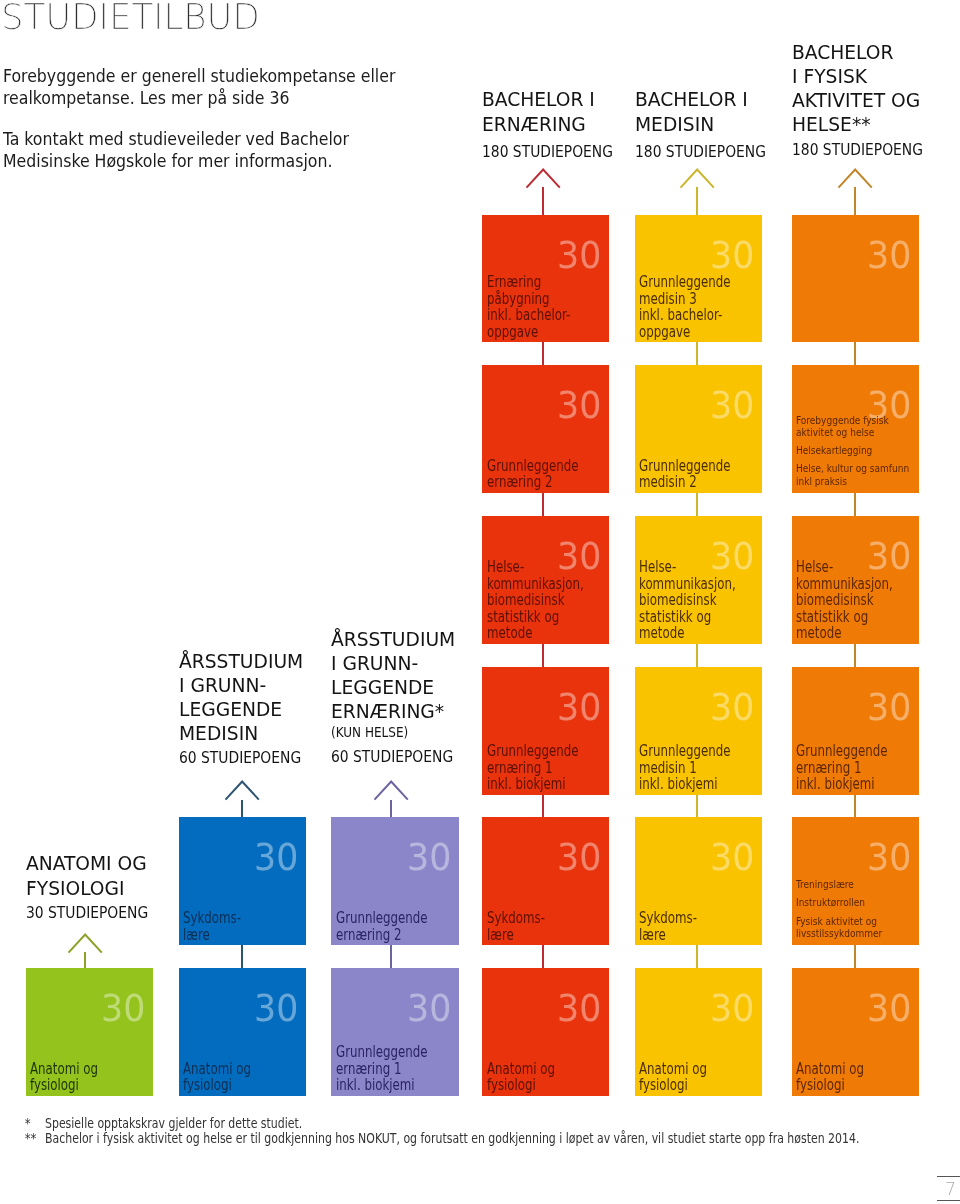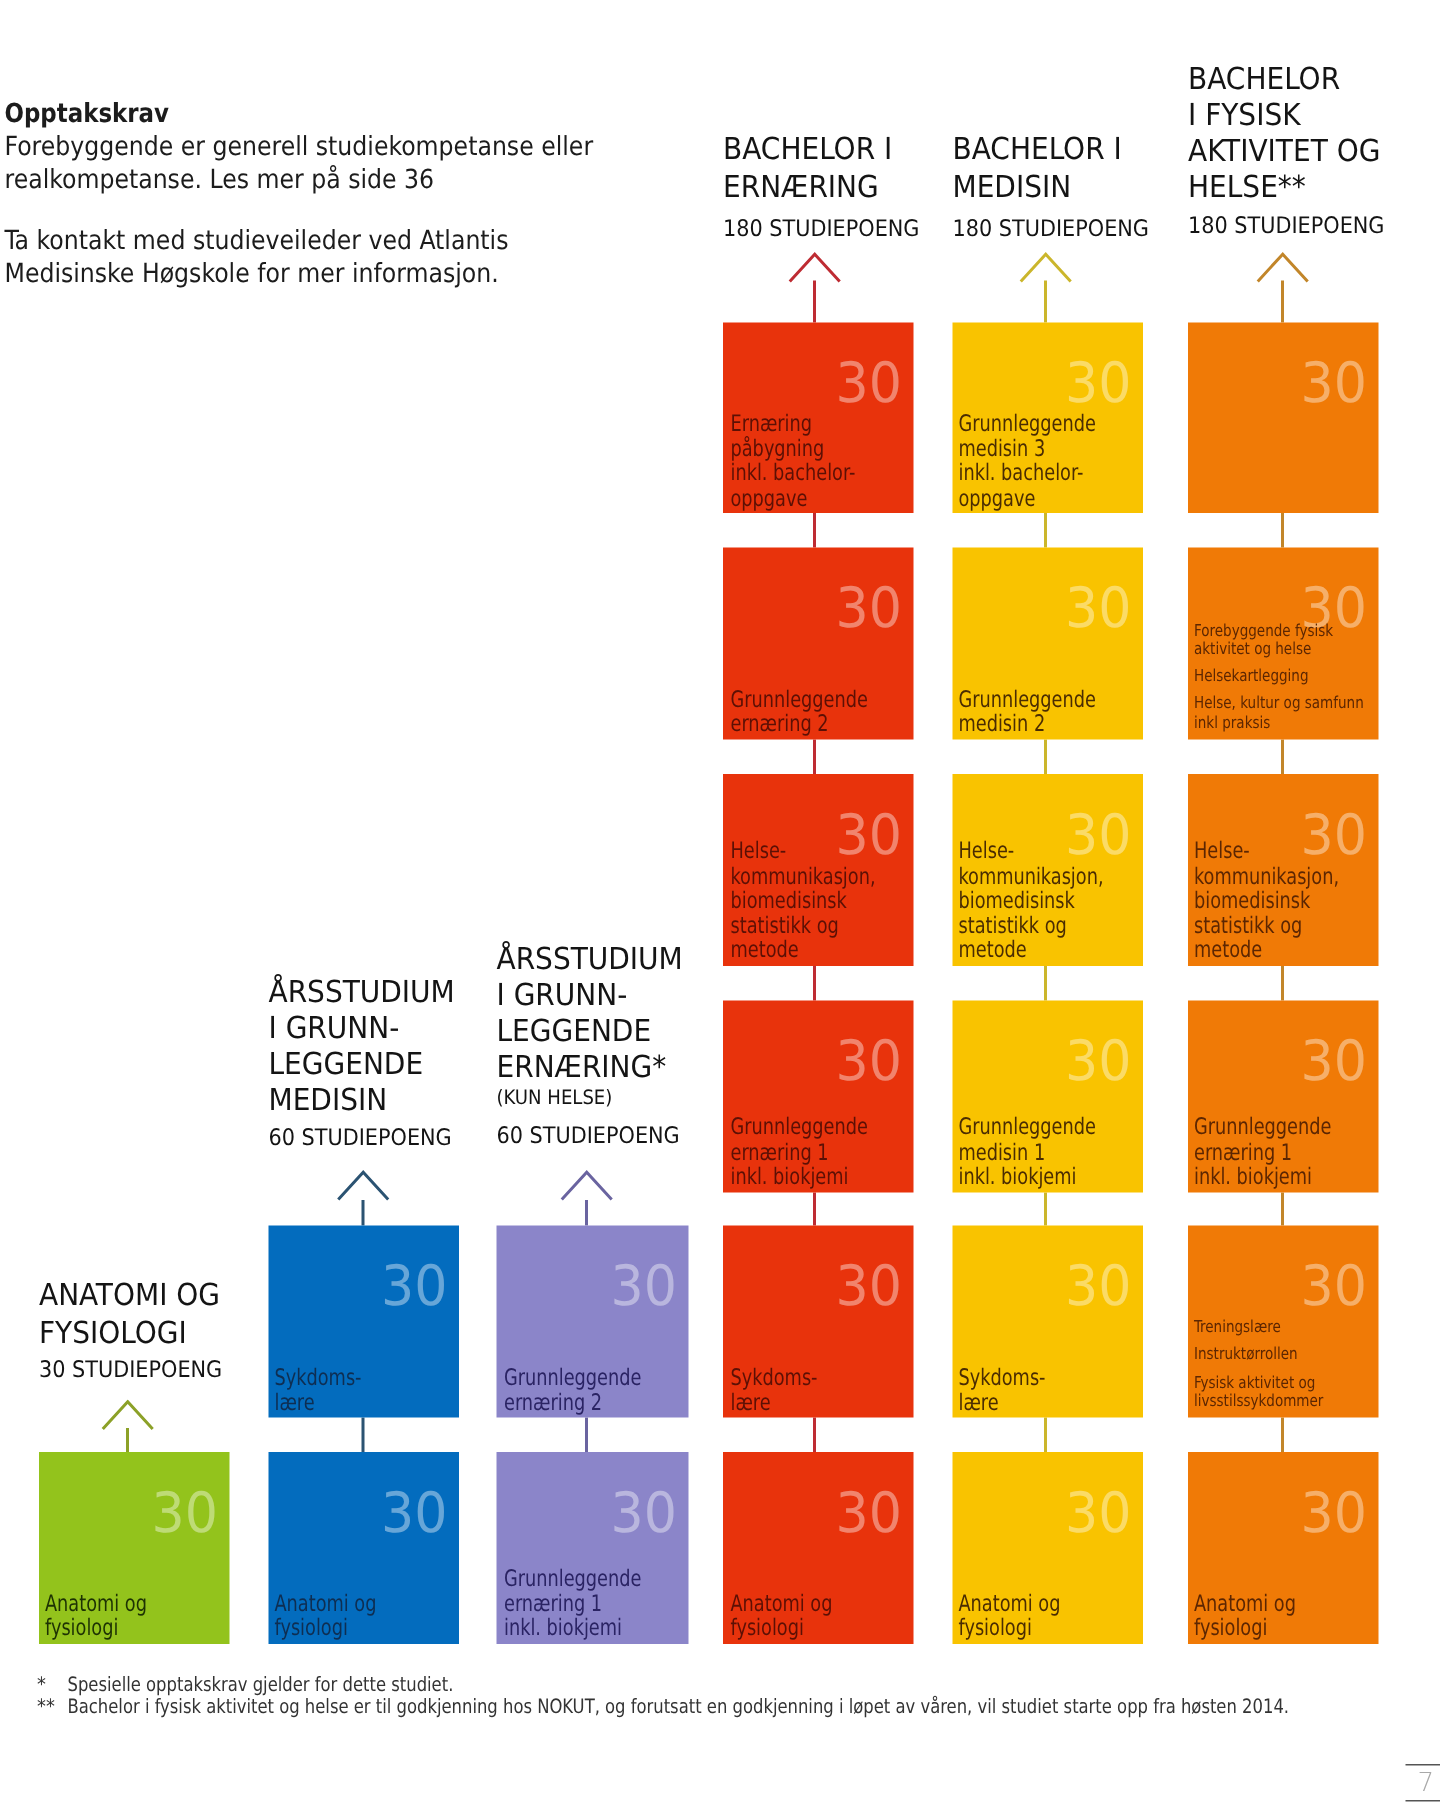--- a/index.html
+++ b/index.html
@@ -50,26 +50,26 @@
   #pageno{position:absolute;left:937px;top:1176.3px;width:40px;
           border-top:1.6px solid #555555;border-bottom:1.6px solid #555555;
           height:22.4px;}
   #pageno span{position:absolute;left:8px;top:3.5px;font-size:17.4px;line-height:17.4px;
                color:#A9A9A9;font-weight:200;}
 </style>
 </head>
 <body>
 
 <div id="page">
+<div class="abs" id="masthead"><span class="sx" style="">STUDIETILBUD</span></div>
 <div id="intro">
-  <div class="h"><span class="sx" style="transform:scaleX(0.97);">Opptakskrav</span></div>
   <div class="p"><span class="sx" style="">Forebyggende er generell studiekompetanse eller</span></div>
   <div class="p"><span class="sx" style="">realkompetanse. Les mer på side 36</span></div>
   <div class="gap"></div>
-  <div class="p"><span class="sx" style="">Ta kontakt med studieveileder ved Atlantis</span></div>
+  <div class="p"><span class="sx" style="">Ta kontakt med studieveileder ved Bachelor</span></div>
   <div class="p"><span class="sx" style="">Medisinske Høgskole for mer informasjon.</span></div>
 </div>
 <div class="prog" style="left:25.60px;top:850.56px;">
   <div class="t" style="line-height:25.3px;"><span class="sx" style="transform:scaleX(1.028);">ANATOMI OG</span></div>
   <div class="t" style="line-height:25.3px;"><span class="sx" style="transform:scaleX(1.028);">FYSIOLOGI</span></div>
   <div class="c" style="line-height:25.4px;"><span class="sx" style="transform:scaleX(1.015);">30 STUDIEPOENG</span></div>
 </div>
 <svg class="arw" style="left:66.90px;top:932.90px;" width="36.30" height="21.10" viewBox="0 0 36.30 21.10">
       <path d="M1.50 19.60 L18.15 1.50 L34.80 19.60" fill="none" stroke="#8CA128" stroke-width="2.0" stroke-linecap="butt" stroke-linejoin="miter"></path>
     </svg>

